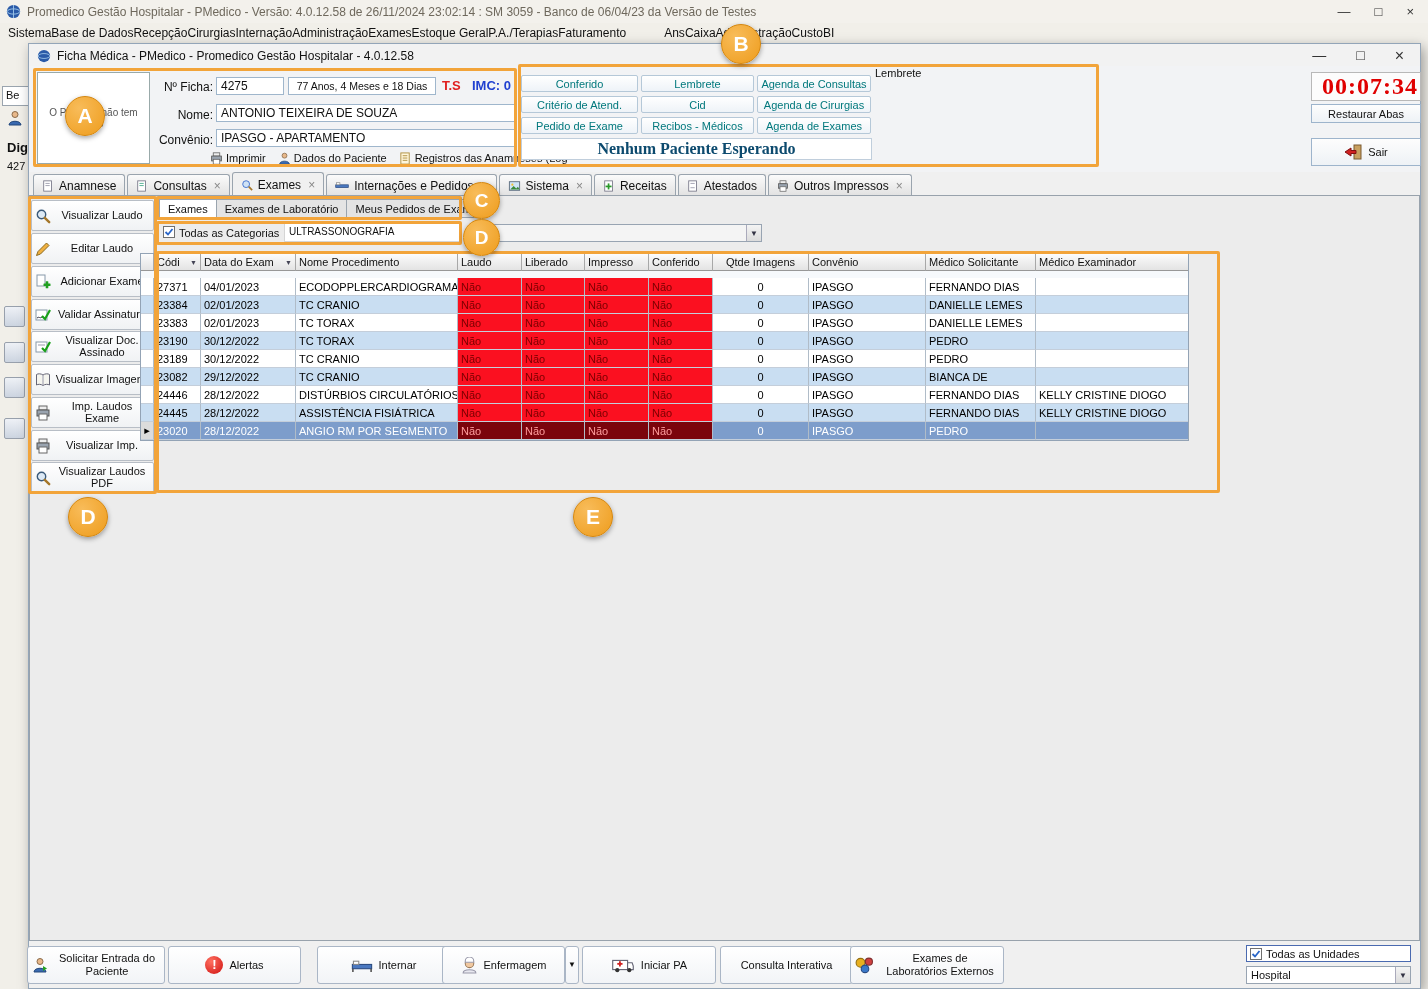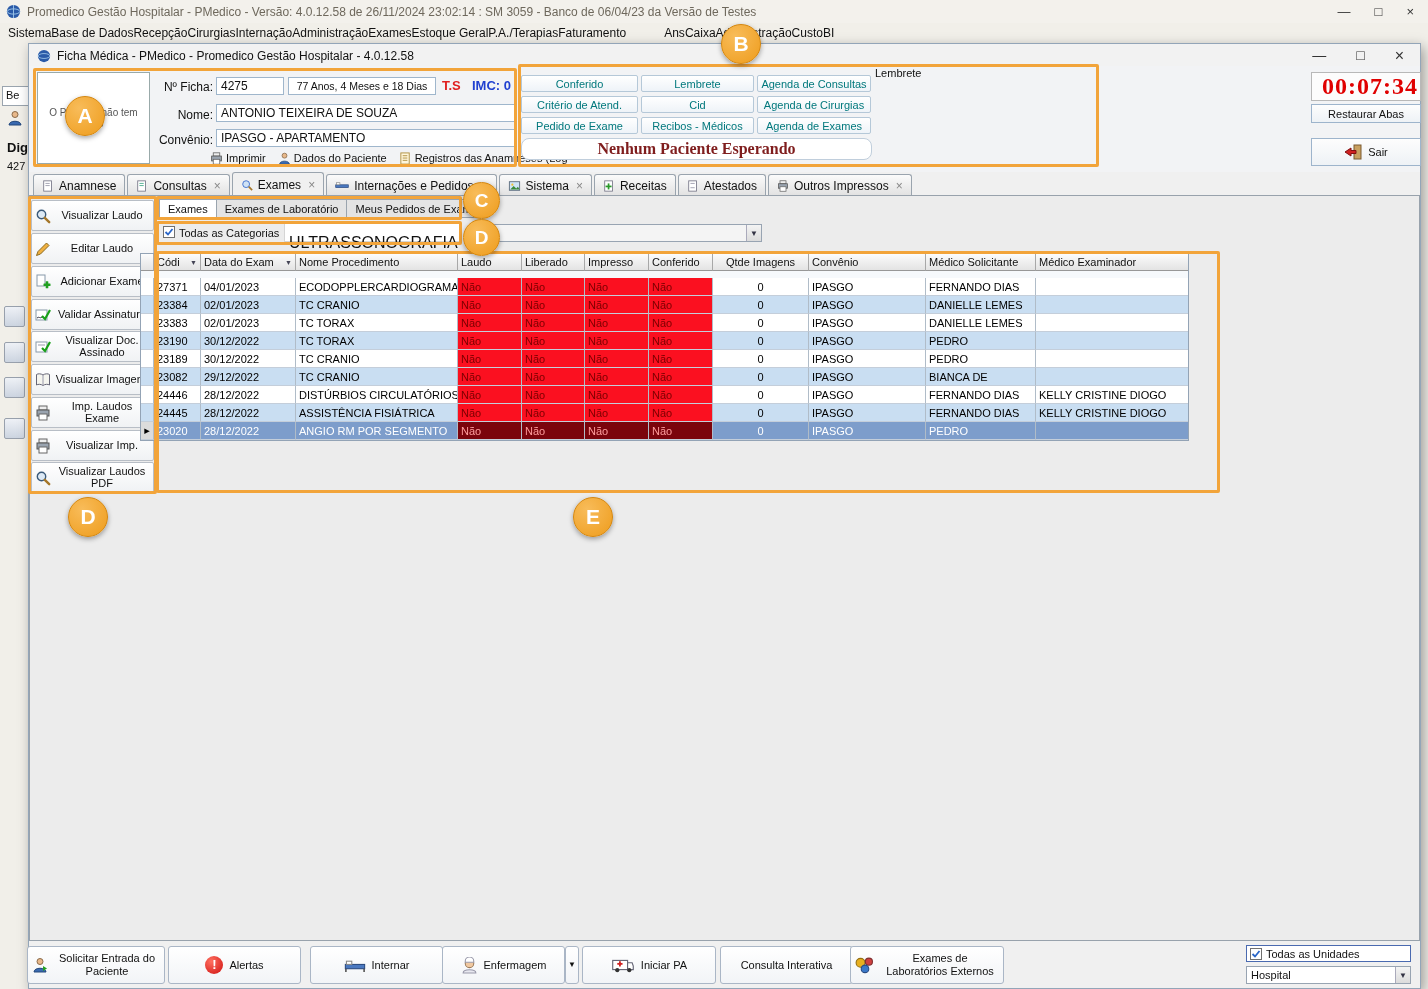--- a/index.html
+++ b/index.html
@@ -13,21 +13,21 @@
 .win-controls{margin-left:auto;display:flex;gap:24px;color:#333;font-size:13px;padding-right:8px}
 .menubar{display:flex;gap:0;align-items:center;height:20px;padding:0 8px;background:#f1efe9;font-size:12px}
 .menubar span{white-space:nowrap;cursor:default}
 
 .ficha-frame{background:#f0f0f0;border:1px solid #93a5b8;box-shadow:3px 4px 12px rgba(0,0,0,.35)}
 .ficha-titlebar{display:flex;align-items:center;gap:6px;height:23px;padding:0 8px;background:#f2f2f2}
 .band{background:#f2f3f5}
 .fld{background:#fff;border:1px solid #9fb6cc;font-size:12px;padding:1px 4px;display:flex;align-items:center;white-space:nowrap;overflow:hidden}
 .lbl{font-size:12px;color:#111;white-space:nowrap}
 .qbtn{background:linear-gradient(#ffffff,#eef3f8);border:1px solid #b5c8d8;border-radius:2px;color:#00787c;font-size:11px;display:flex;align-items:center;justify-content:center;height:17px;white-space:nowrap;overflow:hidden}
-.status-box{background:#fff;border:1px solid #c0cedc;border-radius:8px;display:flex;align-items:center;justify-content:center;font-family:"Liberation Serif",serif;font-weight:bold;font-size:16px;color:#7f1d1d}
+.status-box{background:#fff;border:1px solid #c0cedc;border-radius:0;display:flex;align-items:center;justify-content:center;font-family:"Liberation Serif",serif;font-weight:bold;font-size:16px;color:#0c4a6e}
 .timer-box{background:#fcfcfc;border:1px solid #b8b8b8;display:flex;align-items:center;justify-content:flex-end;padding:0 2px}
 .timer{font-family:"Liberation Serif",serif;font-weight:bold;font-size:24px;color:#e00000;letter-spacing:1px;white-space:nowrap}
 .std-btn{background:linear-gradient(#fdfdfd,#eef2f6);border:1px solid #9db4cc;border-radius:0;font-size:11px;display:flex;align-items:center;justify-content:center;gap:6px}
 
 .tabbar{display:flex;align-items:flex-end;gap:2px}
 .tab{display:flex;align-items:center;gap:5px;height:22px;padding:0 8px;background:linear-gradient(#fbfbfb,#e1e1e1);border:1px solid #9aa4ae;border-bottom:none;border-radius:3px 3px 0 0;font-size:12px;white-space:nowrap}
 .tab.active{background:#f0f0f0;height:24px}
 .tab-close{color:#888;font-size:12px;margin-left:2px}
 .content-frame{border:1px solid #98a2ac;background:#ececec}
 .subtabbar{display:flex}
@@ -311,21 +311,21 @@
     <div class="subtab">Meus Pedidos de Exame</div>
   </div>
 
   <div class="abs" style="left:284px;top:223px;width:176px;height:19px;background:#fff;border:1px solid #d5d5d5"></div>
   <span class="cb abs" style="left:163px;top:226px">
       <svg width="10" height="10" viewBox="0 0 10 10">
         <polyline points="1.5,5 4,7.5 8.5,2" stroke="#2a66c8" stroke-width="1.8" fill="none"></polyline>
       </svg>
     </span>
   <span class="abs" style="left:179px;top:227px;font-size:11px">Todas as Categorias</span>
-  <span class="abs" style="left:289px;top:234px;font-size:16px">ULTRASSONOGRAFIA</span>
+  <span class="abs" style="left:289px;top:226px;font-size:10px">ULTRASSONOGRAFIA</span>
   <div class="abs combo" style="left:470px;top:224px;width:292px;height:18px;background:#f4f4f4">
     <span class="val"></span>
     <span class="drop">▼</span>
   </div>
 
   <div class="side-btn" style="top:200px">
     <span>
         <svg width="16" height="16" viewBox="0 0 16 16">
           <circle cx="6.5" cy="6.5" r="4.2" fill="#dce9f5" stroke="#3a5a7a" stroke-width="1.4"></circle>
           <line x1="9.8" y1="9.8" x2="14.2" y2="14.2" stroke="#a5772a" stroke-width="2.4" stroke-linecap="round"></line>
@@ -596,21 +596,21 @@
           <path d="M2,15 C2,10 14,10 14,15 Z" fill="#3a6ab0" stroke="#24487c"></path>
           <polygon points="11,9 15,11.5 11,14" fill="#22a022"></polygon>
         </svg>
       </span>
     <span>Solicitar Entrada do Paciente</span>
   </div>
   <div class="bot-btn" style="left:168px;width:133px">
     <span class="alert-ic">!</span>
     <span>Alertas</span>
   </div>
-  <div class="bot-btn" style="left:310px;width:133px">
+  <div class="bot-btn" style="left:317px;width:133px">
     <span>
         <svg width="22" height="15" viewBox="0 0 20 14">
           <rect x="1" y="6" width="18" height="4" fill="#4a78c0" stroke="#2a4a80"></rect>
           <rect x="2" y="3" width="5" height="3" fill="#fff" stroke="#888"></rect>
           <line x1="1.5" y1="10" x2="1.5" y2="13" stroke="#555" stroke-width="1.5"></line>
           <line x1="18.5" y1="10" x2="18.5" y2="13" stroke="#555" stroke-width="1.5"></line>
         </svg>
       </span>
     <span>Internar</span>
   </div>

